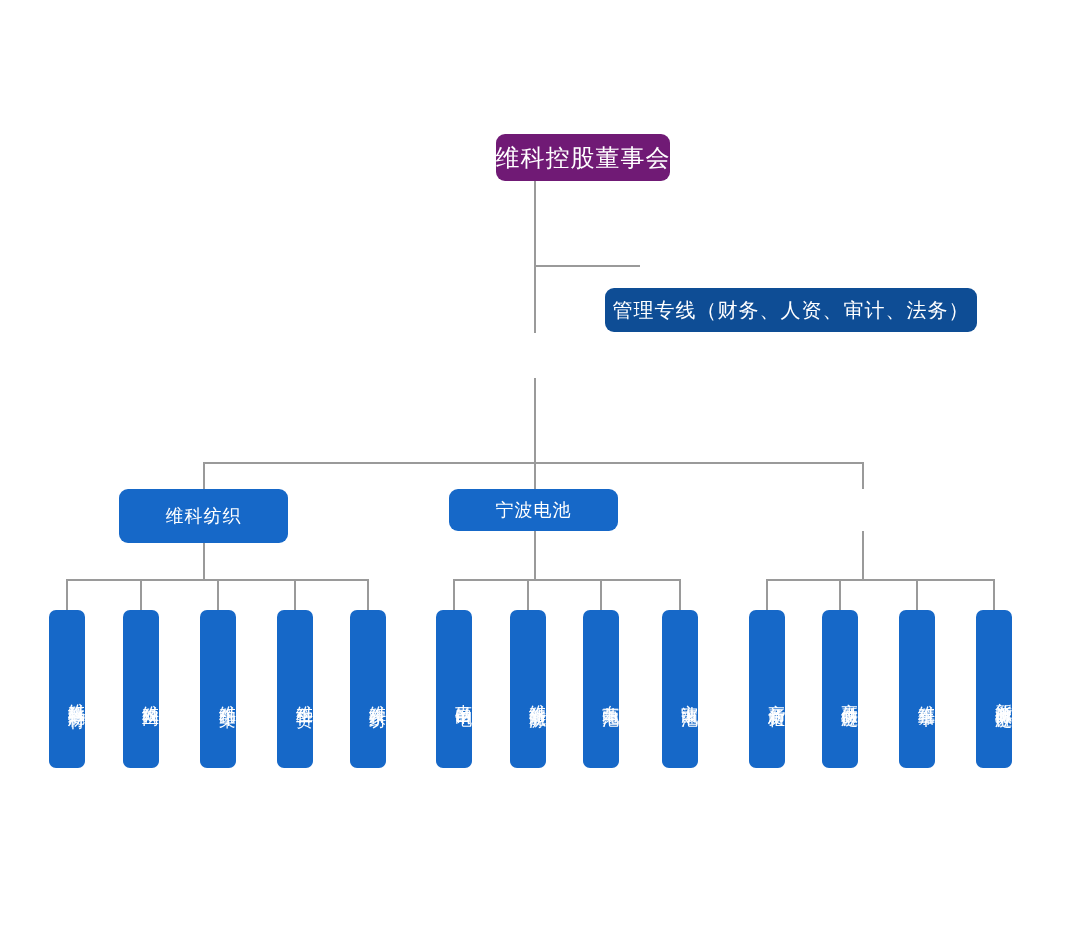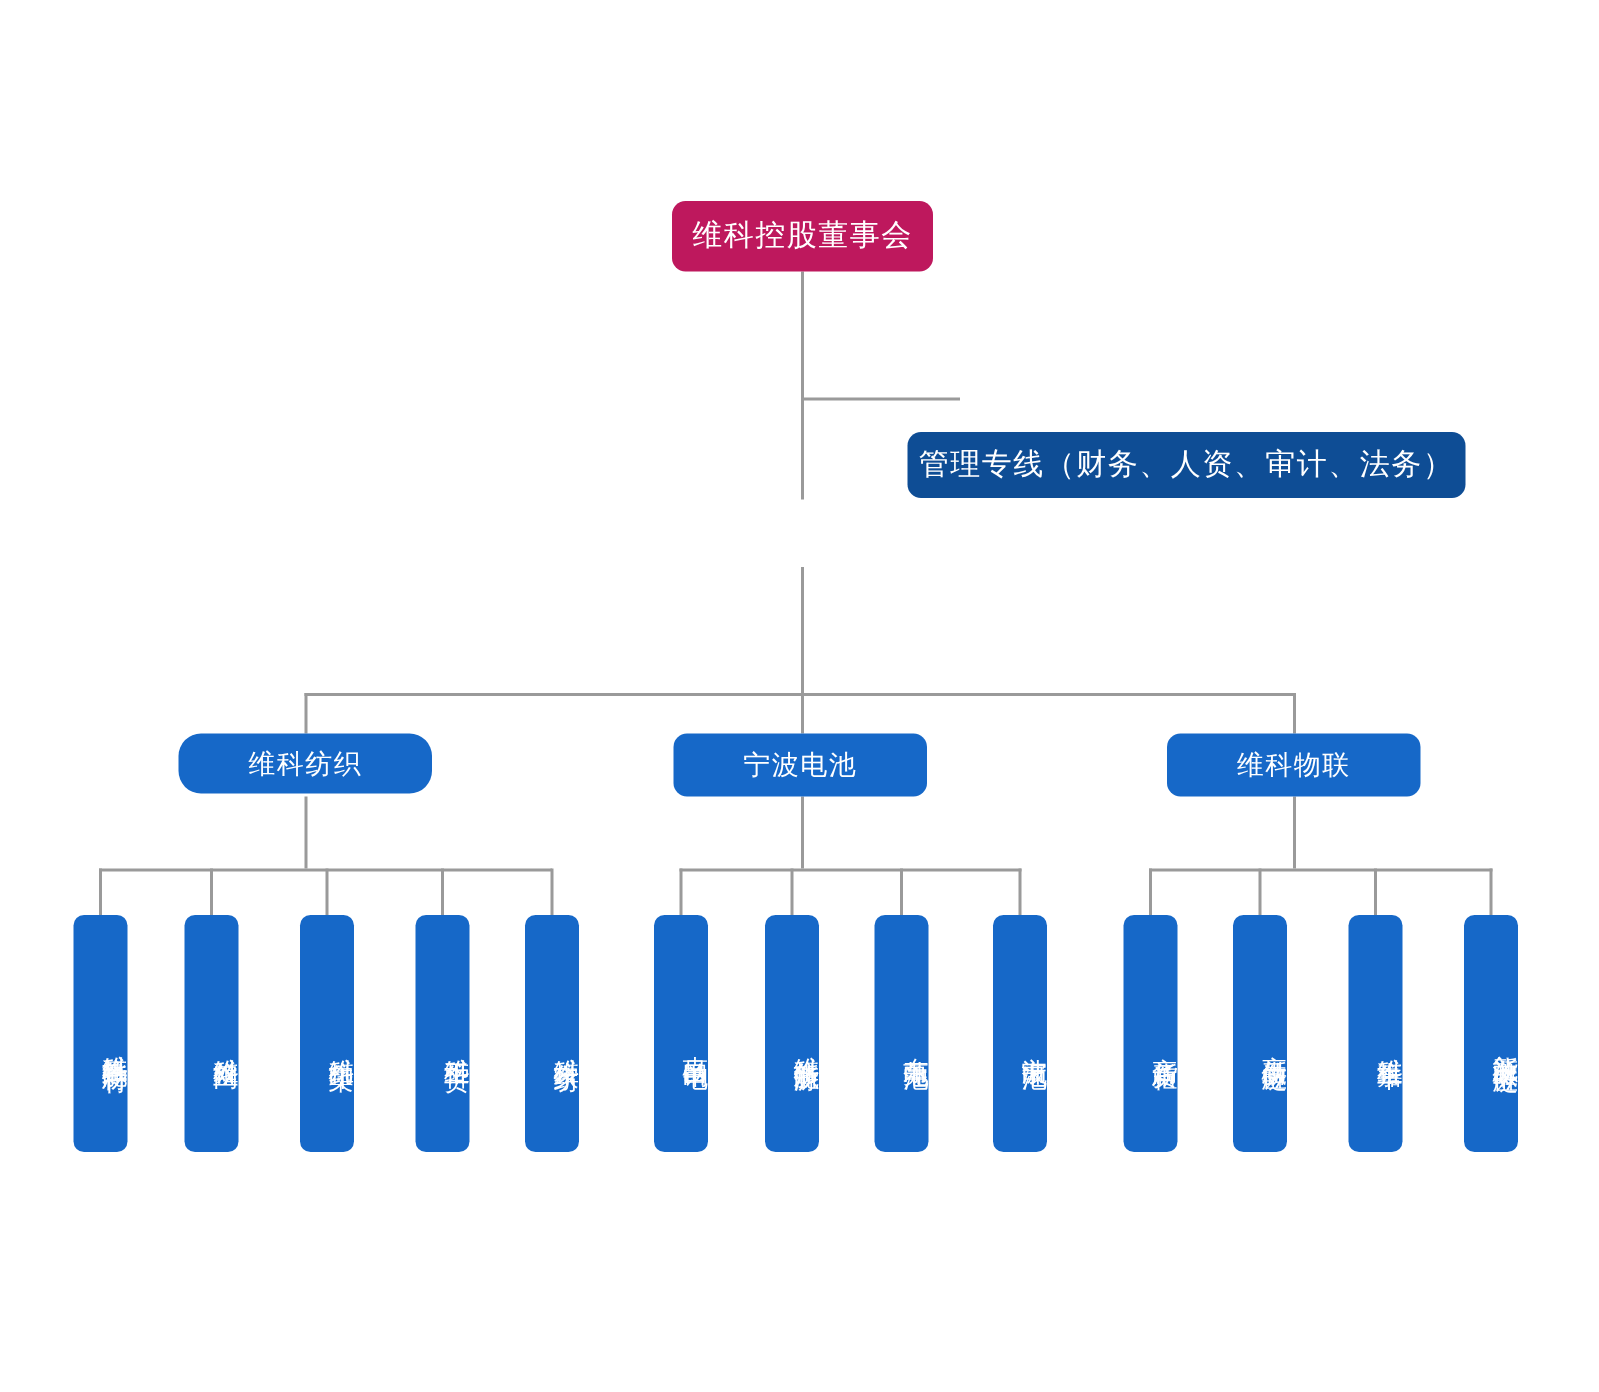--- a/index.html
+++ b/index.html
@@ -34,23 +34,24 @@
     align-items: center;
     justify-content: center;
     color: #ffffff;
     border-radius: 8px;
     text-align: center;
     letter-spacing: 1px;
     line-height: 1.25;
     white-space: nowrap;
   }
   .node-root {
-    background: #be185d;
-    font-size: 20px;
+    background: #701a75;
+    font-size: 24px;
     border-radius: 9px;
+    margin-left: 48px;
   }
   .node-staff {
     background: #0e4d95;
     font-size: 20px;
     border-radius: 9px;
   }
   .node-platform {
     background: #0e5ba6;
     font-size: 20px;
     border-radius: 9px;
@@ -111,25 +112,24 @@
   <div class="line line-v" style="left:766px; top:579px; height:31px;"></div>
   <div class="line line-v" style="left:839px; top:579px; height:31px;"></div>
   <div class="line line-v" style="left:916px; top:579px; height:31px;"></div>
   <div class="line line-v" style="left:993px; top:579px; height:31px;"></div>
 
   <div class="node node-root" style="left:448px; top:134px; width:174px; height:47px;">维科控股董事会</div>
 
   <div class="node node-staff" style="left:605px; top:244px; width:372px; height:44px;margin-top:44px;">管理专线（财务、人资、审计、法务）</div>
 
 
-  <div class="node node-division" style="left:119px; top:489px; width:169px; height:40px;border-radius:15px;">维科纺织</div>
+  <div class="node node-division" style="left:119px; top:489px; width:169px; height:54px;">维科纺织</div>
 
   <div class="node node-division" style="left:449px; top:489px; width:169px; height:42px;">宁波电池</div>
 
-  <div class="node node-division" style="left:778px; top:489px; width:169px; height:42px;">维科物联</div>
 
   <div class="node node-leaf" style="left:49px; top:610px; width:36px; height:158px;">维科氢能特材</div>
   <div class="node node-leaf" style="left:123px; top:610px; width:36px; height:158px;">维科丝网</div>
   <div class="node node-leaf" style="left:200px; top:610px; width:36px; height:158px;">维科印染</div>
   <div class="node node-leaf" style="left:277px; top:610px; width:36px; height:158px;">维科工贸</div>
   <div class="node node-leaf" style="left:350px; top:610px; width:36px; height:158px;">维科家纺</div>
 
   <div class="node node-leaf" style="left:436px; top:610px; width:36px; height:158px;">南昌钠电</div>
   <div class="node node-leaf" style="left:510px; top:610px; width:36px; height:158px;">维科新能源</div>
   <div class="node node-leaf" style="left:583px; top:610px; width:36px; height:158px;">东莞电池</div>

